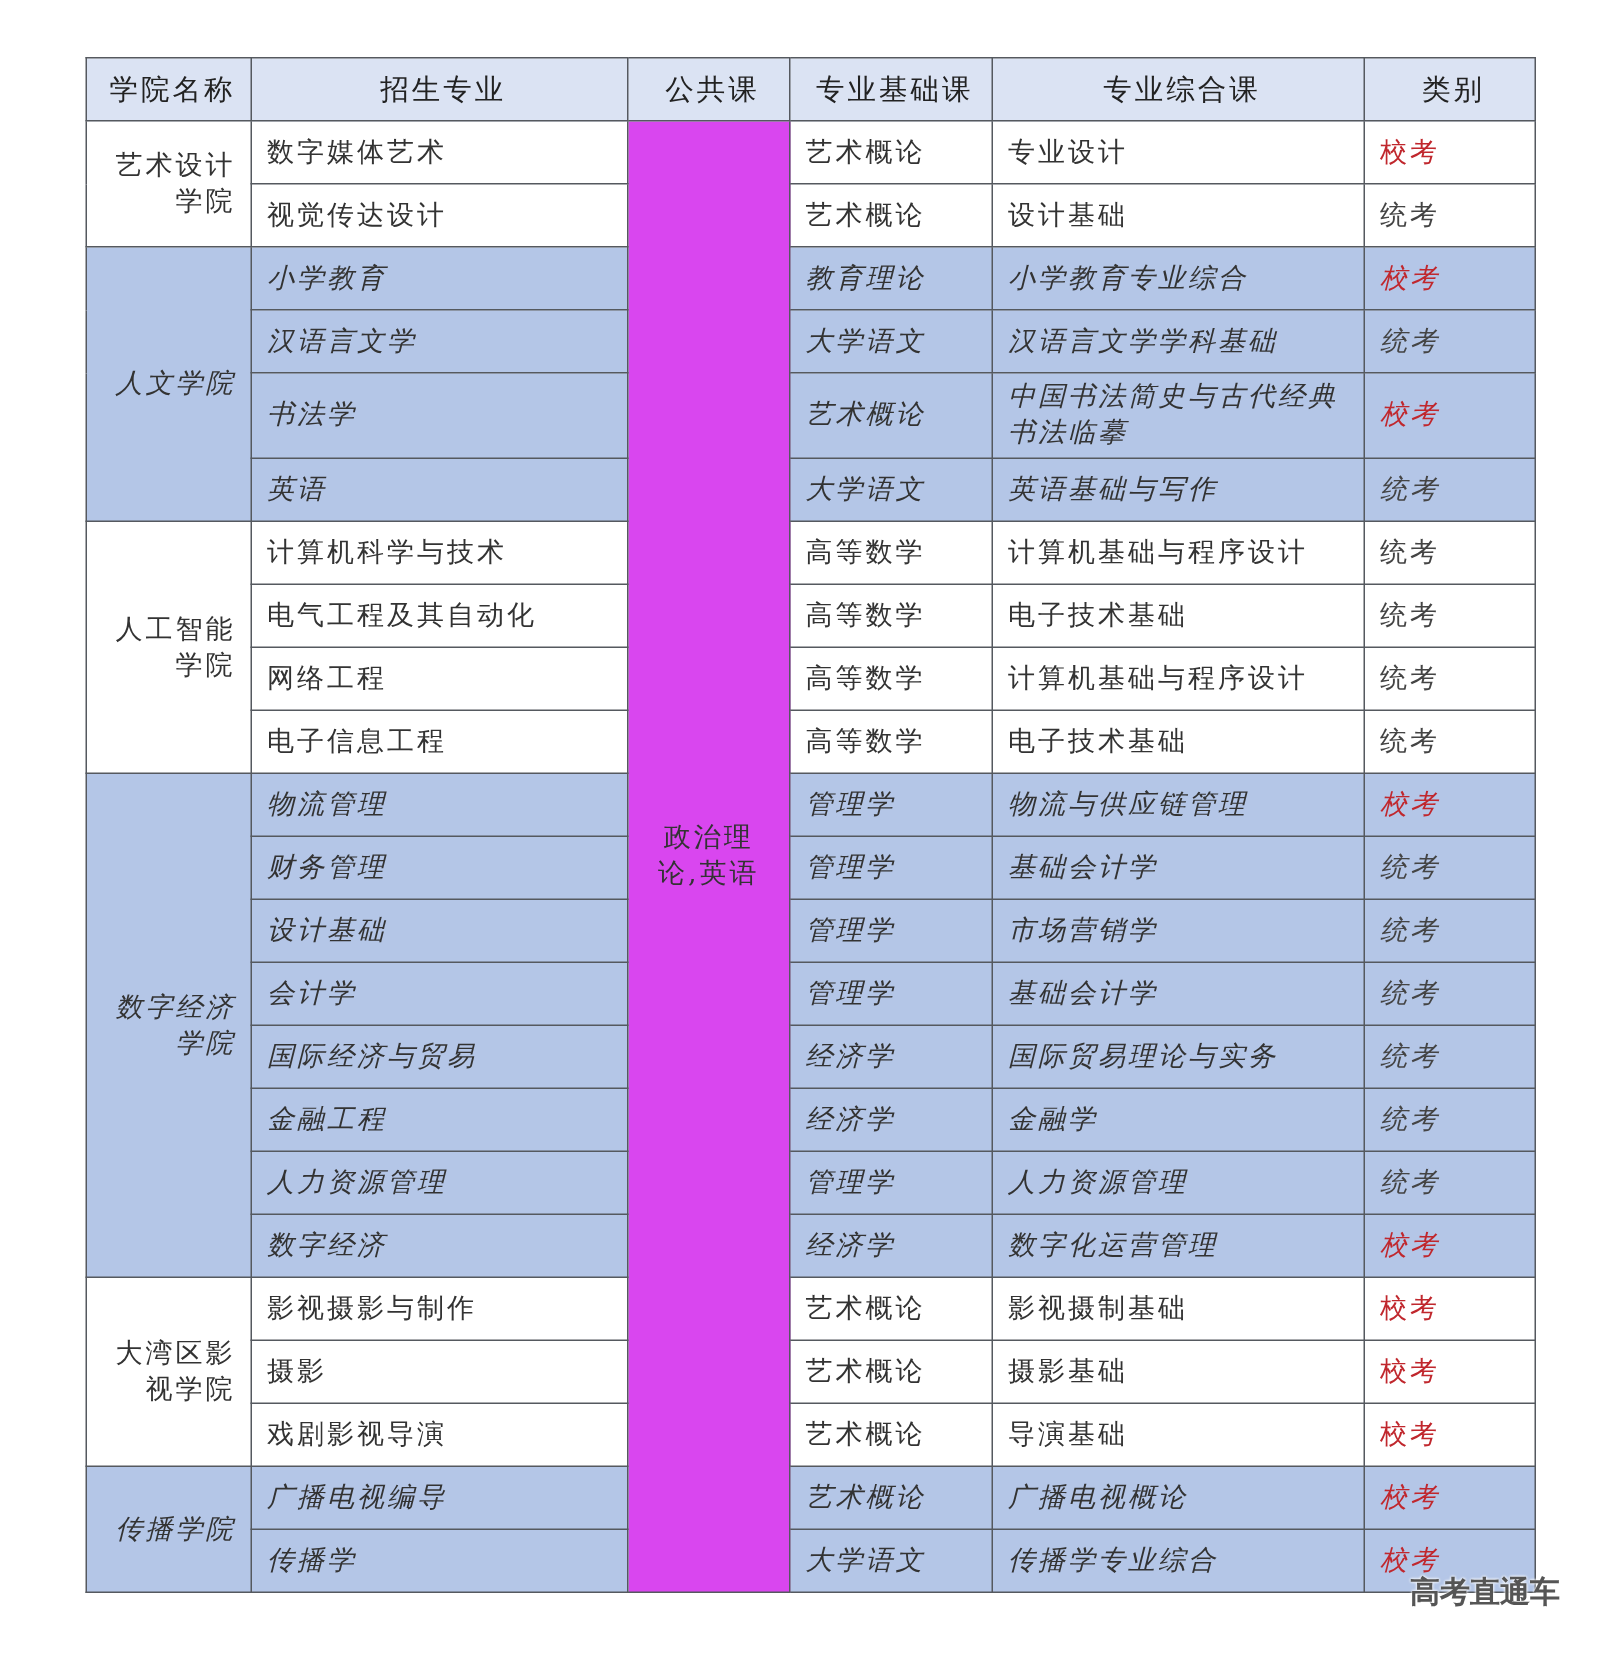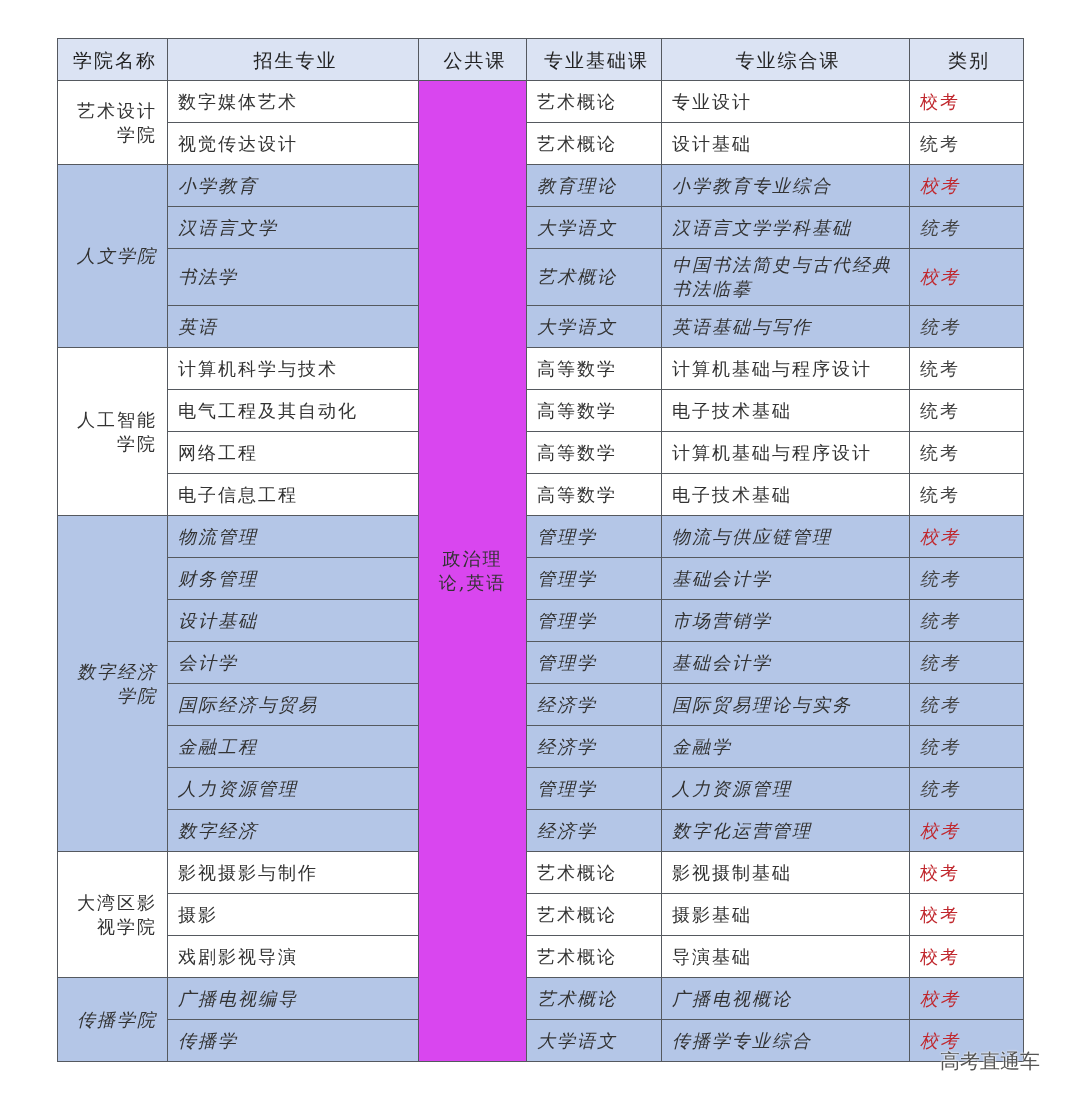--- a/index.html
+++ b/index.html
@@ -13,21 +13,21 @@
   td { height: 41px; text-align: left; }
   tr.tall td { height: 56px; }
   td.college { text-align: right; }
   td.pub { text-align: center; background: #d946ef; }
   tr.blue td { background: #b4c6e7; font-style: italic; }
   td.college.blue { background: #b4c6e7; margin-top: 40px; }
   td.college.white { background: #ffffff; }
   .xiao { color: #c0272d; }
   .tong { color: #444; }
   .watermark { position: absolute; left: 940px; top: 1048px; font-family: "DejaVu Sans", "Liberation Sans", sans-serif;
-               font-size: 20px; color: #555; text-shadow: 0 0 2px #fff, 0 0 2px #fff; letter-spacing: 0px; }
+               font-size: 20px; color: #555; text-shadow: 0 0 2px #fff, 0 0 2px #fff; letter-spacing: 0px; font-weight: bold; }
 </style>
 </head>
 <body>
 
 <table>
   <colgroup>
     <col style="width:110px">
       <col style="width:251px">
       <col style="width:108px">
     <col style="width:135px">

